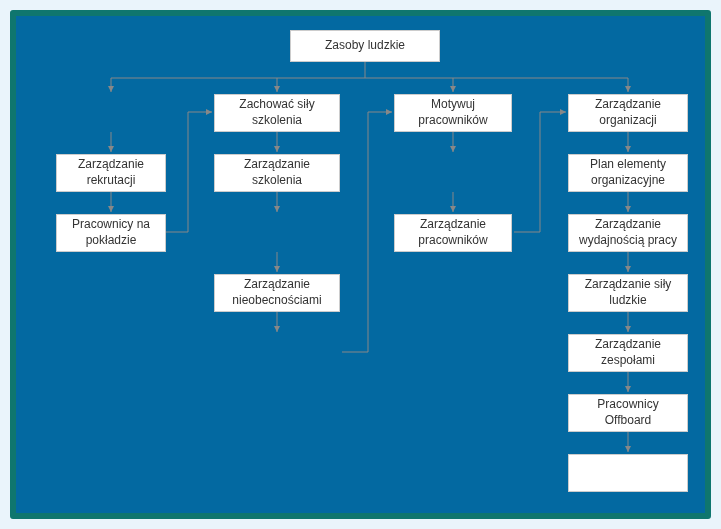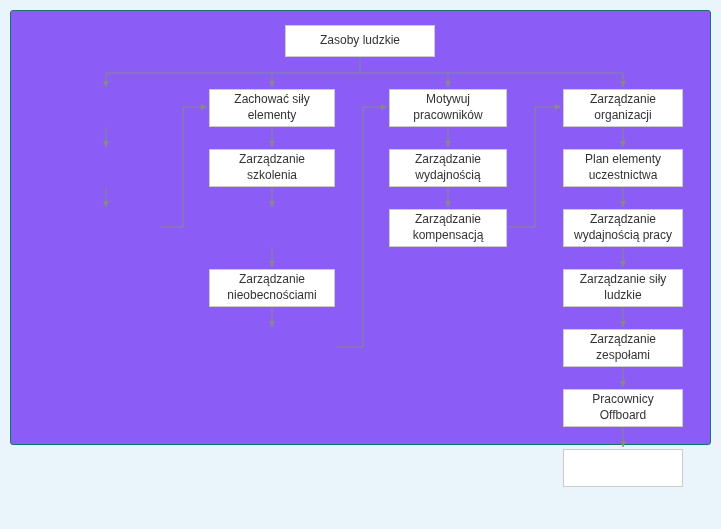--- a/index.html
+++ b/index.html
@@ -1,17 +1,17 @@
 <!DOCTYPE html>
 <html><head>
 <meta charset="utf-8">
 <style>
 *{box-sizing:border-box;margin:0;padding:0}
 body{width:721px;height:529px;background:#eaf4fb;font-family:"Segoe UI",Arial,sans-serif;font-size:12px;color:#333}
-.frame{position:absolute;left:10px;top:10px;width:701px;height:435px;background:#8b5cf6;border:1px solid #0f766e;border-radius:3px}
+.frame{position:absolute;left:10px;top:10px;width:701px;height:509px;background:#0369a1;border:6px solid #0f766e;border-radius:3px}
 .node{position:absolute;background:#fff;border:1px solid #ccc;display:flex;align-items:center;justify-content:center;text-align:center;padding:5px 6px;line-height:1.3}
 .arrows{position:absolute;left:0;top:0;width:701px;height:509px;pointer-events:none}
 .arrows line,.arrows polyline{stroke:#888;stroke-width:1;fill:none}
 </style>
 </head>
 <body>
 
 <div class="frame">
 
   <svg class="arrows" viewBox="0 0 701 509">
@@ -52,46 +52,49 @@
 
     <polyline points="326,336 352,336 352,96 376,96" marker-end="url(#ah)"></polyline>
 
     <polyline points="498,216 524,216 524,96 550,96" marker-end="url(#ah)"></polyline>
   </svg>
 
   <div class="node" style="left:274px;top:14px;width:150px;height:32px">
     <span>Zasoby ludzkie</span>
   </div>
 
+  <div class="node" style="left:40px;top:138px;width:110px;height:38px">
+      <span>Zarządzanie rekrutacji</span>
+    </div>
+  <div class="node" style="left:40px;top:198px;width:110px;height:38px">
+      <span>Pracownicy na pokładzie</span>
+    </div>
 
   <div class="node" style="left:198px;top:78px;width:126px;height:38px">
-      <span>Zachować siły elementy</span>
+      <span>Zachować siły szkolenia</span>
     </div>
   <div class="node" style="left:198px;top:138px;width:126px;height:38px">
       <span>Zarządzanie szkolenia</span>
     </div>
   <div class="node" style="left:198px;top:258px;width:126px;height:38px">
       <span>Zarządzanie nieobecnościami</span>
     </div>
 
   <div class="node" style="left:378px;top:78px;width:118px;height:38px">
       <span>Motywuj pracowników</span>
     </div>
-  <div class="node" style="left:378px;top:138px;width:118px;height:38px">
-      <span>Zarządzanie wydajnością</span>
-    </div>
   <div class="node" style="left:378px;top:198px;width:118px;height:38px">
-      <span>Zarządzanie kompensacją</span>
+      <span>Zarządzanie pracowników</span>
     </div>
 
   <div class="node" style="left:552px;top:78px;width:120px;height:38px">
       <span>Zarządzanie organizacji</span>
     </div>
   <div class="node" style="left:552px;top:138px;width:120px;height:38px">
-      <span>Plan elementy uczestnictwa</span>
+      <span>Plan elementy organizacyjne</span>
     </div>
   <div class="node" style="left:552px;top:198px;width:120px;height:38px">
       <span>Zarządzanie wydajnością pracy</span>
     </div>
   <div class="node" style="left:552px;top:258px;width:120px;height:38px">
       <span>Zarządzanie siły ludzkie</span>
     </div>
   <div class="node" style="left:552px;top:318px;width:120px;height:38px">
       <span>Zarządzanie zespołami</span>
     </div>

